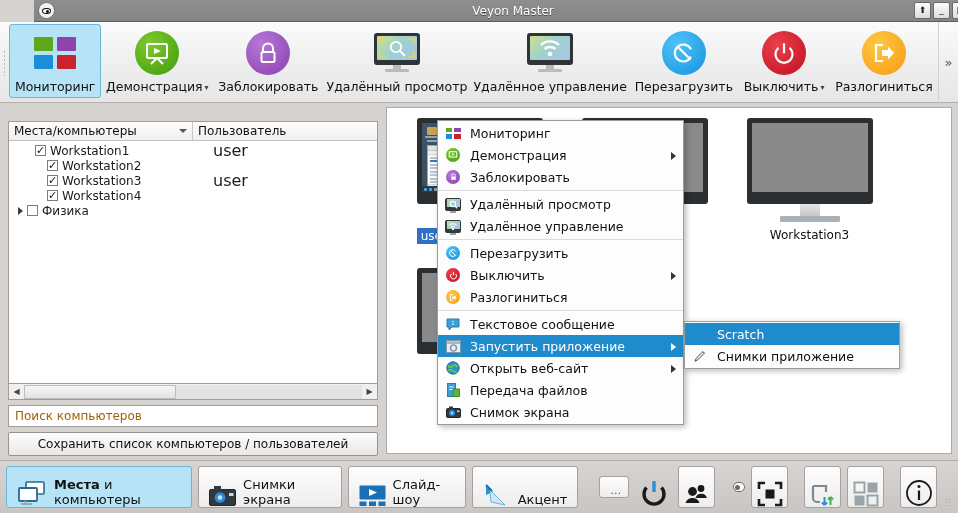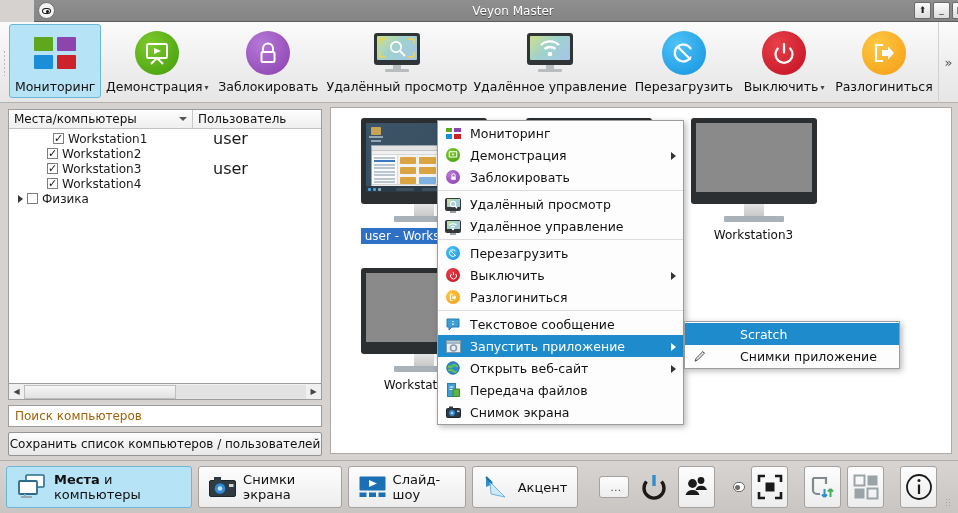--- a/index.html
+++ b/index.html
@@ -78,21 +78,21 @@
   .mon-grid div { border-radius:1px; }
 
   .screen-ico { width:46px;height:40px; position:relative; }
   .screen-ico .bez { position:absolute; left:0; top:0; width:46px;height:32px; background:#2f3437; border-radius:3px; }
   .screen-ico .scr { position:absolute; left:3px; top:3px; width:40px; height:24px; overflow:hidden; border-radius:1px;}
   .screen-ico .neck{ position:absolute; left:19px; top:32px; width:8px;height:4px;background:#b9bcbe;}
   .screen-ico .base{ position:absolute; left:11px; top:36px; width:24px;height:3px;background:#b9bcbe;border-radius:1px;}
 
   
   .main { position:absolute; left:0; top:103px; width:958px; height:357px; display:flex; }
-  .leftpane { width:330px; padding:6px 8px 4px 8px; display:flex; flex-direction:column; }
+  .leftpane { width:386px; padding:6px 8px 4px 8px; display:flex; flex-direction:column;margin-top:12px; }
   .rightpane { flex:1; background:#fff; border:1px solid #aeaaa8; margin:4px 6px 6px 0; position:relative; overflow:hidden;}
 
   
   .treebox { background:#fff; border:1px solid #9d9d9d; flex:1; display:flex; flex-direction:column; }
   .tree-header { display:flex; height:19px; border-bottom:1px solid #c2c2c2; background:linear-gradient(#fdfdfd,#efefef); }
   .th { font-size:12px; color:#111; padding:2px 5px; display:flex; align-items:center; position:relative;}
   .th.c1 { width:184px; border-right:1px solid #c8c8c8; }
   .th.c1 .sortarrow{ position:absolute; right:5px; top:7px; width:0;height:0;border-left:4px solid transparent;border-right:4px solid transparent;border-top:4px solid #555;}
   .th.c2 { flex:1; }
   .tree-body { flex:1; overflow:hidden; padding-top:2px; position:relative;}
@@ -165,40 +165,40 @@
      border-top:4px solid transparent;border-bottom:4px solid transparent;border-left:5px solid #333;}
   .mi.sel .arrow { border-left-color:#fff; }
   .msep { height:1px; background:#dcdcdc; margin:2px 0; }
 
   .submenu {
     position:absolute; left:684px; top:321px; width:216px;
     background:#fdfdfd; border:1px solid #9c9c9c;
     box-shadow:2px 2px 6px rgba(0,0,0,.28);
     padding:1px 0; z-index:45;
   }
-  .submenu .mi { padding-left:6px;gap:23px; }
+  .submenu .mi { padding-left:6px; }
 
   
   .ic-mon { width:15px;height:11px; display:grid; grid-template-columns:1fr 1fr; grid-template-rows:1fr 1fr; gap:1.5px;}
   .ic-circ { width:14px;height:14px;border-radius:50%; display:flex;align-items:center;justify-content:center; color:#fff; font-size:9px;}
   .ic-screen { width:16px;height:13px; background:#33383b; border-radius:2px; position:relative;}
   .ic-screen i { position:absolute; left:1.5px; top:1.5px; width:13px;height:8px; display:block;}
   .ic-screen:after { content:""; position:absolute; left:5px; bottom:-2px; width:6px; height:2px; background:#9aa0a4;}
 
   
   .bottombar {
     position:absolute; left:0; top:460px; width:958px; height:53px;
     background:linear-gradient(#d8d4d2,#c9c5c3);
     border-top:1px solid #b0acaa;
     display:flex; align-items:center; padding:0 6px; gap:6px;
   }
   .bbtn {
     height:42px; border:1px solid #a5a1a0; border-radius:3px;
     background:linear-gradient(#fdfdfd,#ededed);
-    display:flex; align-items:center; gap:7px; padding:0 10px; font-size:13px; color:#111;
+    display:flex; align-items:flex-end; gap:7px; padding:0 10px; font-size:13px; color:#111;
   }
   .bbtn.active { background:#b6e3f5; border-color:#6cb7d4; }
   .bbtn.sq { width:42px; padding:0; justify-content:center;}
   .bbtn.small { width:30px; height:22px; font-size:11px; color:#555; }
   .bb-label .b { font-weight:bold; }
   .spacer-grip { margin-left:auto; width:10px; height:42px; position:relative;}
   .spacer-grip:before{content:"";position:absolute;right:1px;bottom:2px;width:6px;height:8px;
     background-image: radial-gradient(#a8a4a2 40%, transparent 42%); background-size:3px 3px;}
   .dot-handle { width:14px; height:10px; border:1.6px solid #6b6b6b; border-radius:5px; background:#fff; position:relative;}
   .dot-handle:after{ content:""; position:absolute; left:1.5px; top:1.5px; width:5px;height:5px;border-radius:50%; background:#6b6b6b;}
@@ -355,21 +355,21 @@
             <span>Места/компьютеры</span>
             <span class="sortarrow"></span>
           </div>
           <div class="th c2">
             <span>Пользователь</span>
           </div>
         </div>
         <div class="tree-body">
 
 
-          <div class="trow lvl1" style="position:relative;padding-left:44px">
+          <div class="trow lvl1" style="position:relative;padding-left:26px">
             <span class="cb checked"></span>
             <span class="tlbl">Workstation1</span>
             <span class="tuser">user</span>
           </div>
 
           <div class="trow lvl1" style="position:relative;padding-left:38px">
             <span class="cb checked"></span>
             <span class="tlbl">Workstation2</span>
             <span class="tuser"></span>
           </div>

